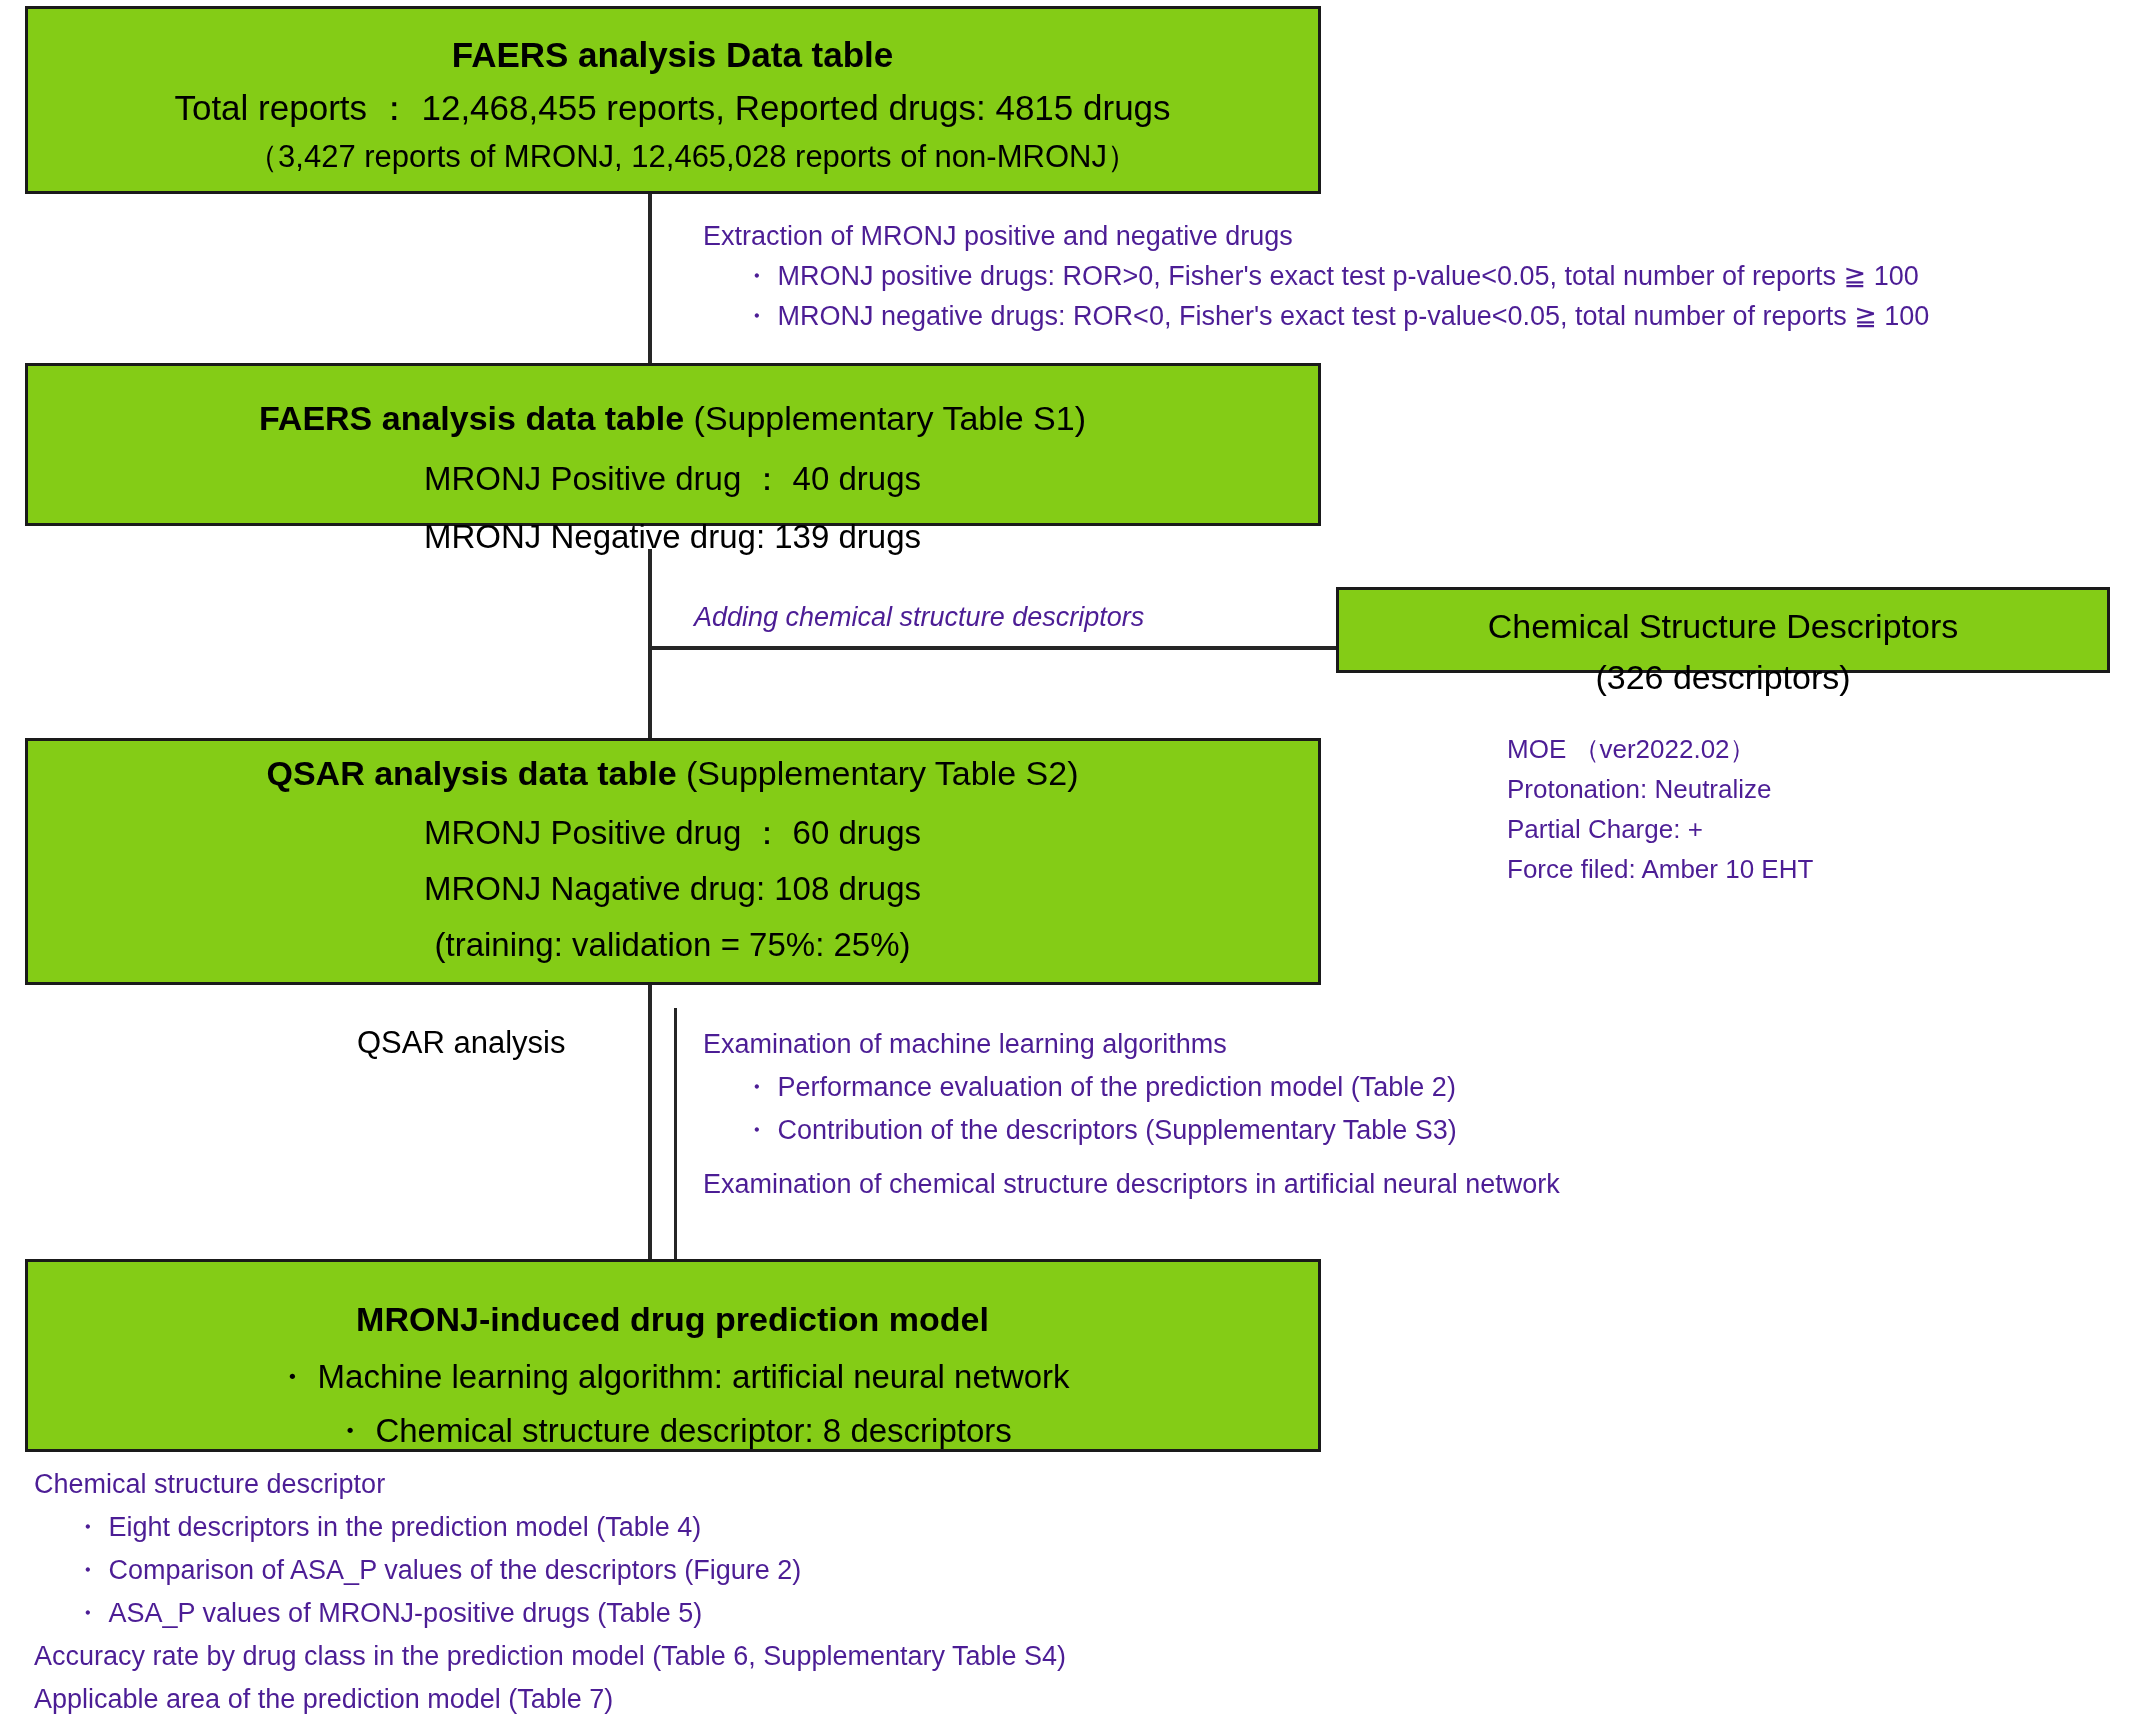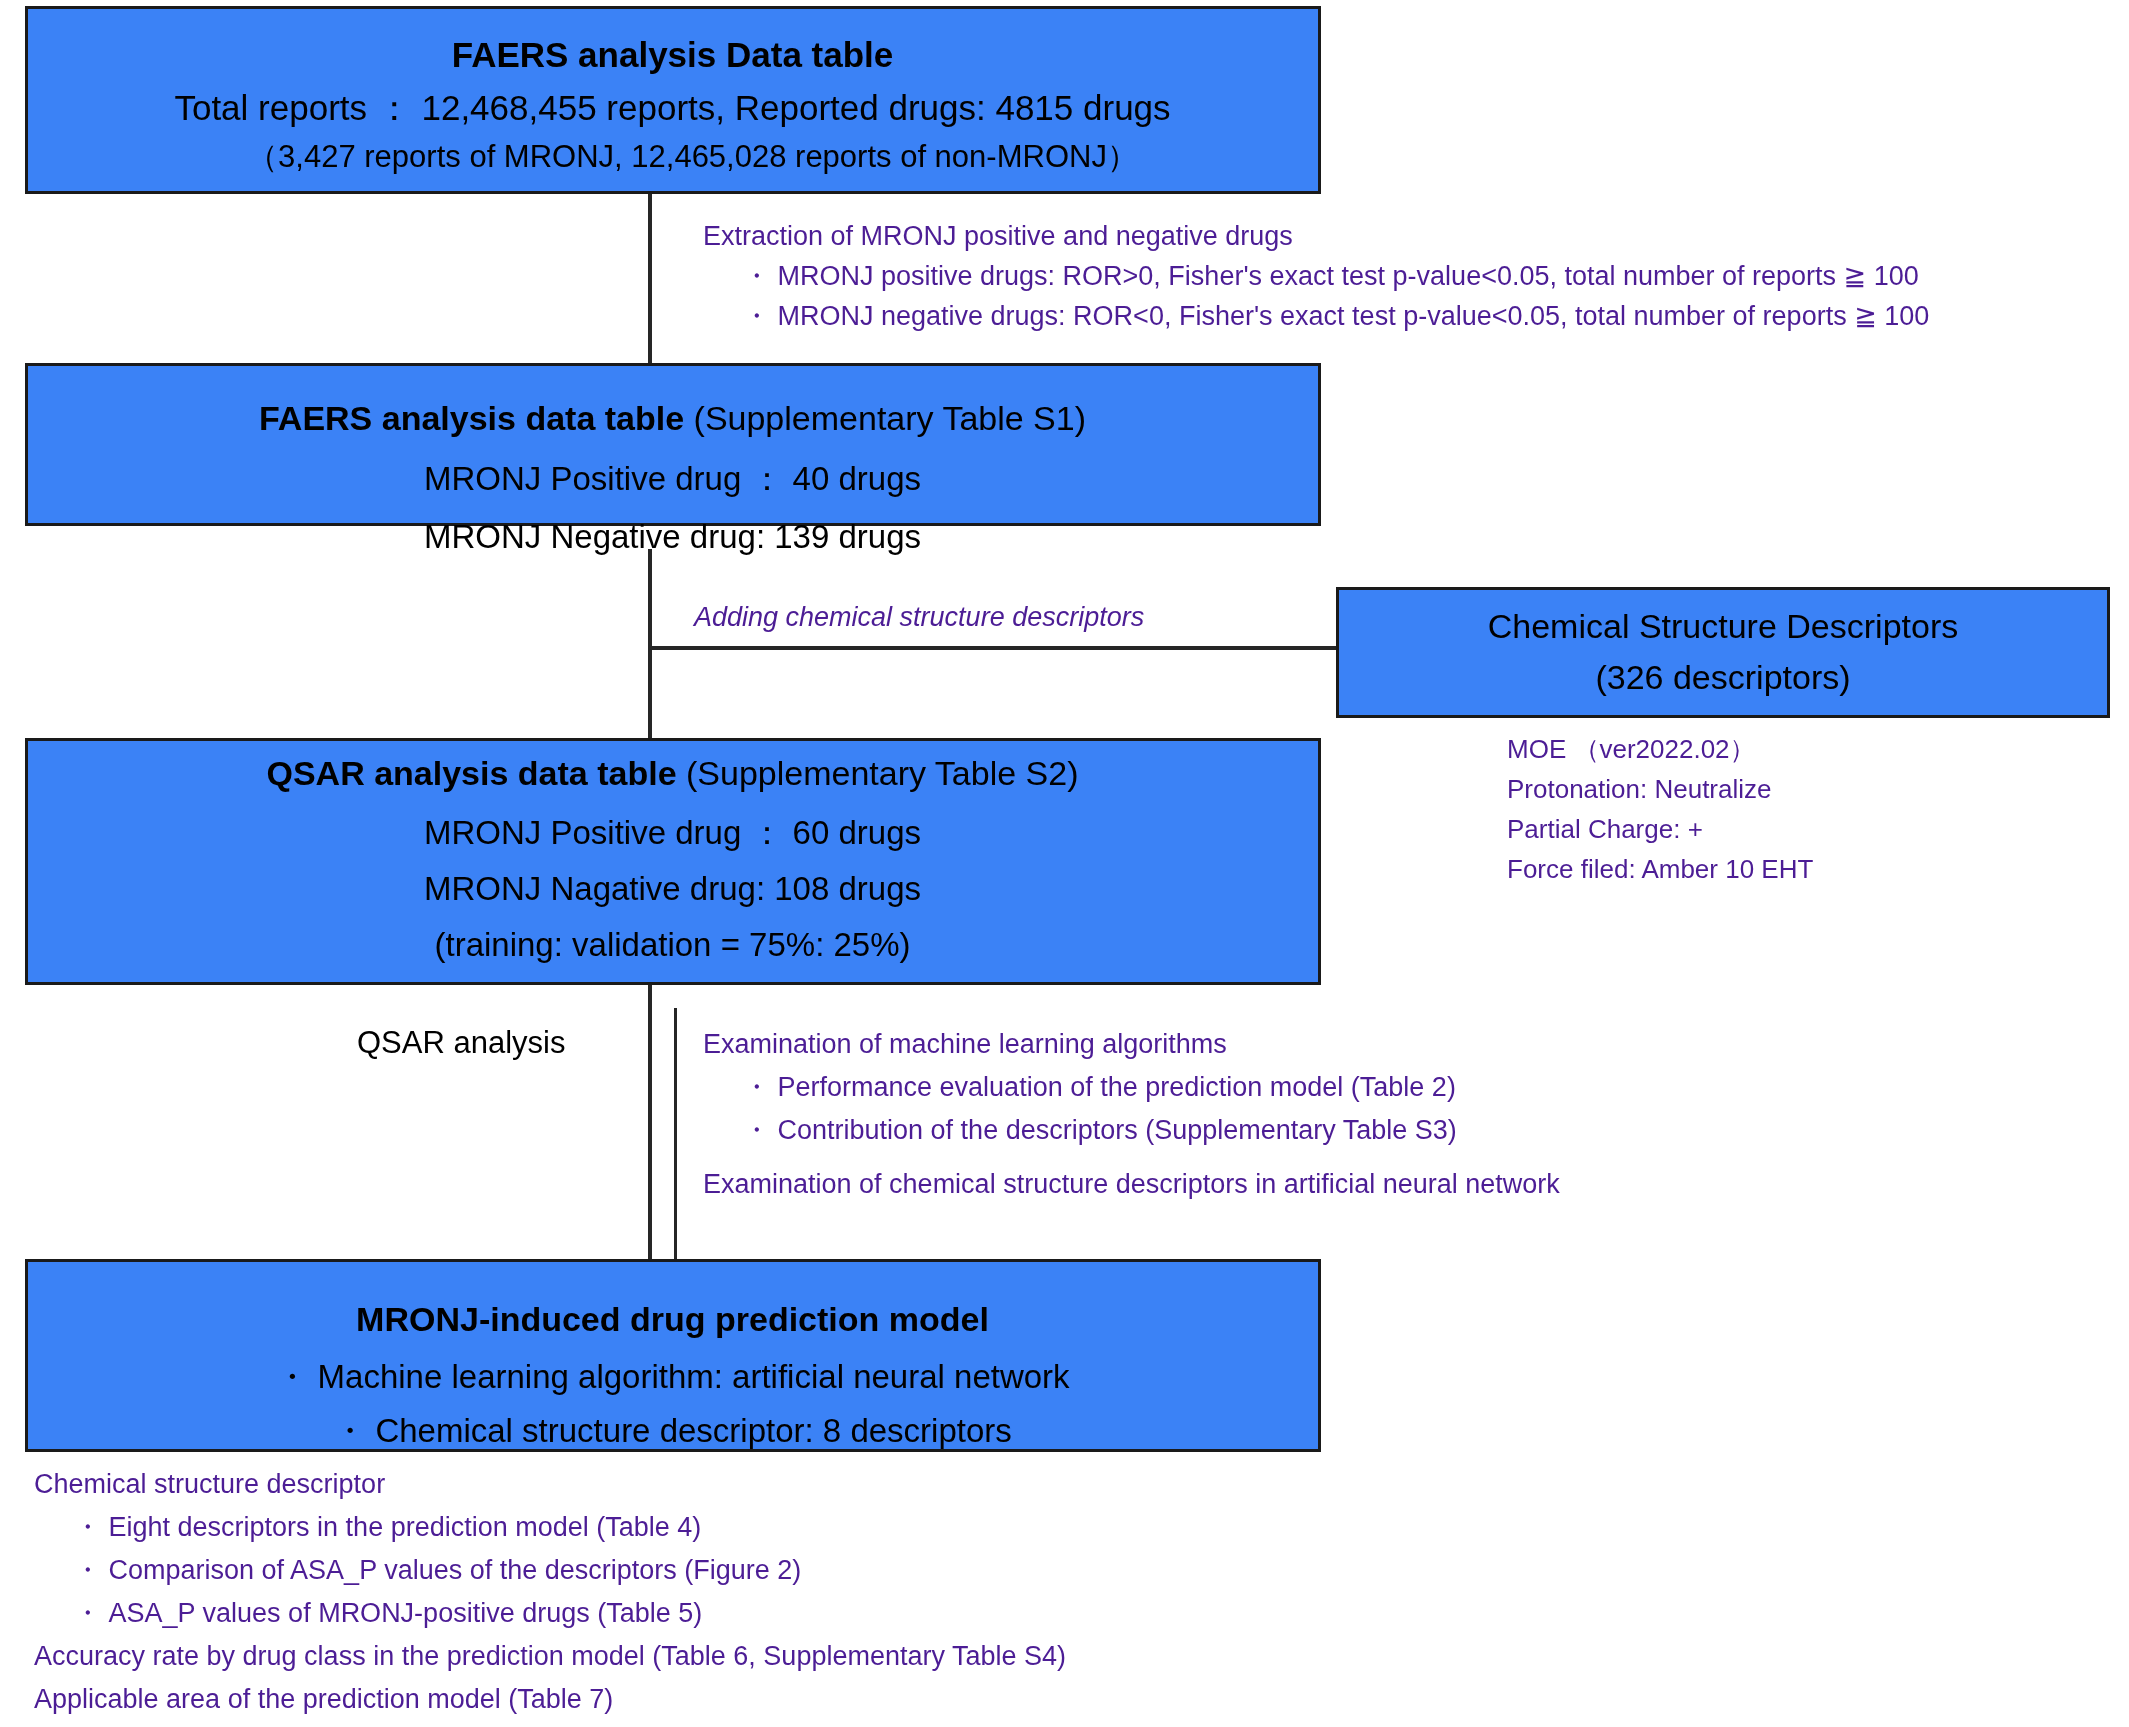--- a/index.html
+++ b/index.html
@@ -17,21 +17,21 @@
     height: 1728px;
     background: #ffffff;
     overflow: hidden;
   }
 
   
   .box {
     position: absolute;
     box-sizing: border-box;
     border: 3.1px solid #1a1a1a;
-    background: #3b82f6;
+    background: #84cc16;
     text-align: center;
     z-index: 3;
   }
   .box-title {
     font-weight: bold;
     display: block;
   }
   .box-line {
     display: block;
   }
@@ -84,21 +84,21 @@
   #box-faers-raw .l2 { font-size: 31px; line-height: 44px; padding-left: 40px; }
 
   #box-faers-s1 {
     left: 24.5px;  top: 363px; width: 1296px; height: 163px;
     padding-top: 20px;
   }
   #box-faers-s1 .box-title { font-size: 34px; line-height: 64px; }
   #box-faers-s1 .row { font-size: 33px; line-height: 58px; }
 
   #box-descriptors {
-    left: 1336px; top: 587px; width: 774px; height: 131px;
+    left: 1336px; top: 587px; width: 774px; height: 86px;
     padding-top: 10.7px;
   }
   #box-descriptors .row { font-size: 34px; line-height: 51px; }
 
   #box-qsar {
     left: 24.5px;  top: 738px; width: 1296px; height: 247px;
     padding-top: 1px;
   }
   #box-qsar .box-title { font-size: 34px; line-height: 63px; }
   #box-qsar .row { font-size: 33px; line-height: 56px; }

